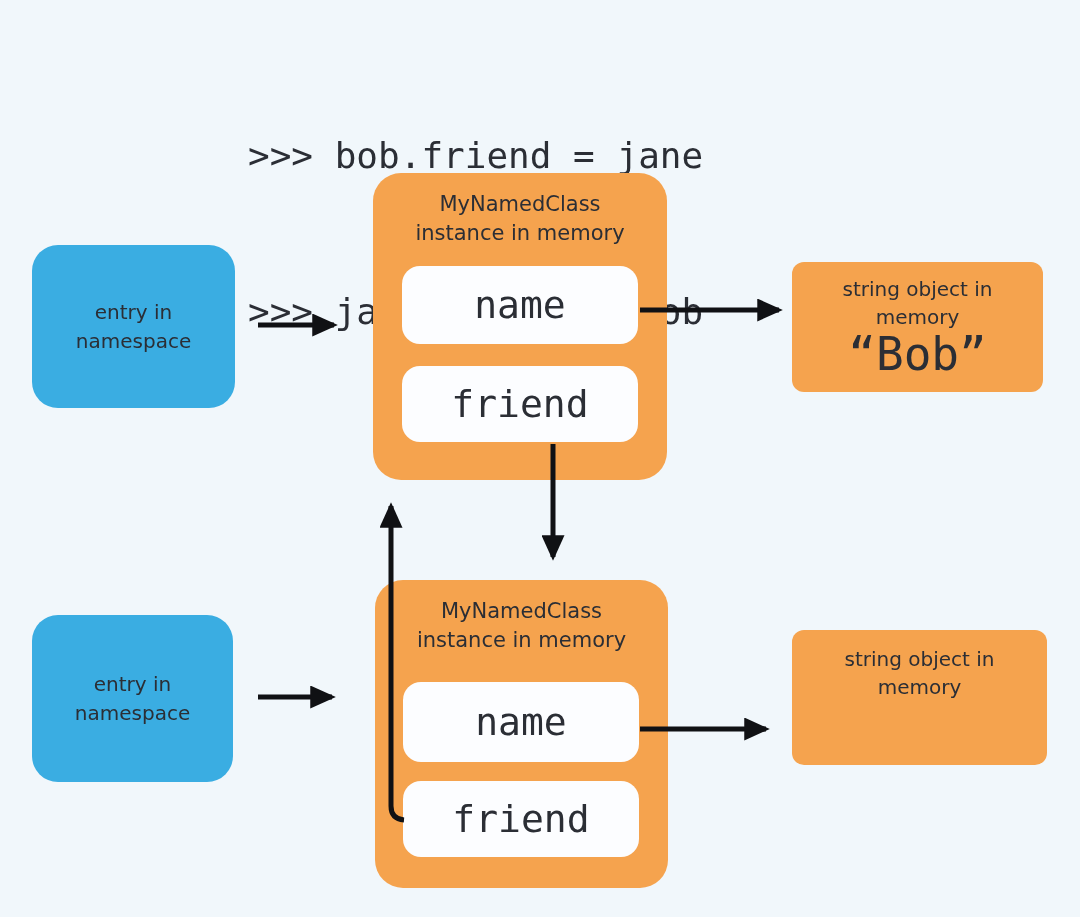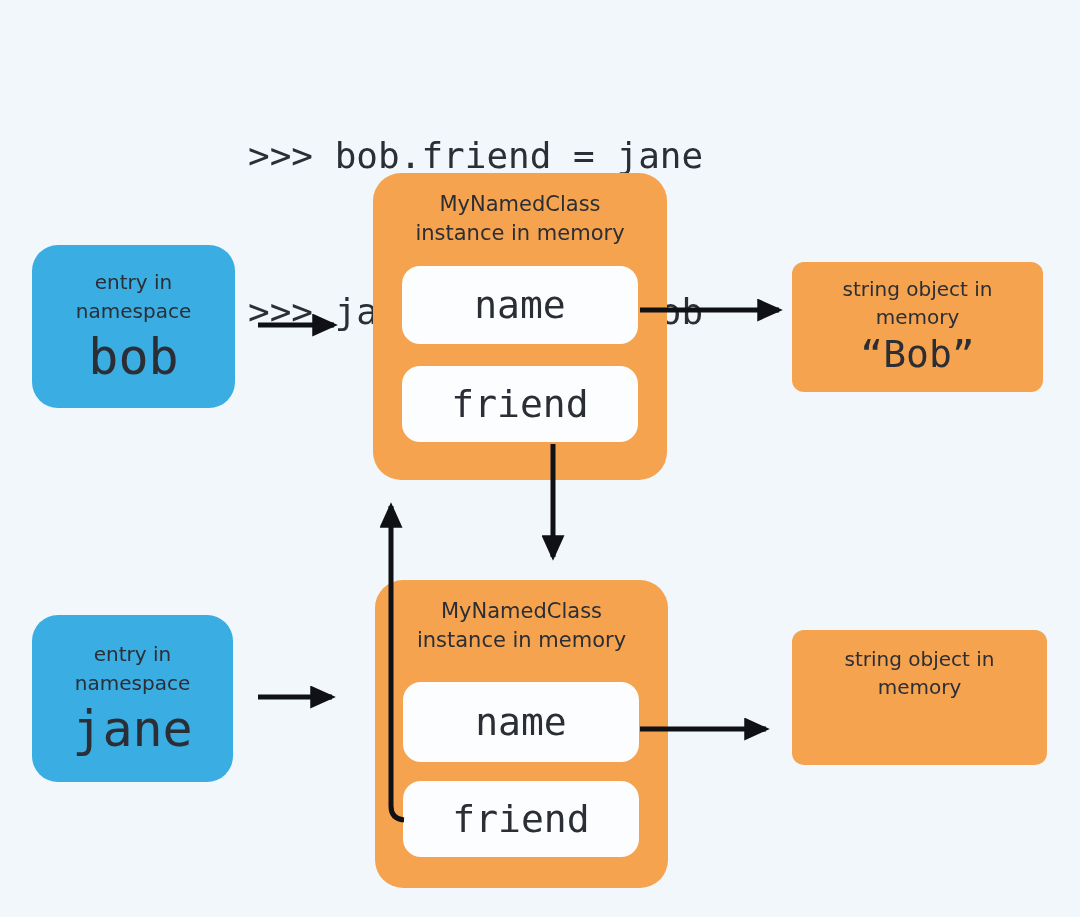--- a/index.html
+++ b/index.html
@@ -47,46 +47,44 @@
   #inst-bob .attr-friend{left:29px;top:193px;width:236px;height:76px;}
   #inst-jane{left:375px;top:580px;width:293px;height:308px;}
   #inst-jane .attr-name{left:28px;top:102px;width:236px;height:80px;}
   #inst-jane .attr-friend{left:28px;top:201px;width:236px;height:76px;}
 
   .str-box{
     position:absolute;background:var(--orange);border-radius:12px;color:var(--text);
     text-align:center;
   }
   .str-box .lbl{font-size:20px;line-height:28px;font-weight:500;}
-  .str-box .val{font-family:"DejaVu Sans Mono",monospace;font-size:38px;line-height:40px;margin-top:3px;}
+  .str-box .val{font-family:"DejaVu Sans Mono",monospace;font-size:46px;line-height:40px;margin-top:3px;}
   #str-bob{left:792px;top:262px;width:251px;height:130px;padding-top:13px;}
   #str-jane{left:792px;top:630px;width:255px;height:135px;padding-top:15px;}
 
   .arrows{position:absolute;left:0;top:0;z-index:5;pointer-events:none;}
 </style>
 </head>
 <body>
 
 <div class="canvas">
 
   <div class="code">
     <div>&gt;&gt;&gt; bob.friend = jane</div>
     <div>&gt;&gt;&gt; jane.friend = bob</div>
   </div>
 
   <div class="ns-box" id="ns-bob">
     <div class="lbl">entry in</div>
     <div class="lbl">namespace</div>
-    <div class="big">bob</div>
   </div>
 
   <div class="ns-box" id="ns-jane">
     <div class="lbl">entry in</div>
     <div class="lbl">namespace</div>
-    <div class="big">jane</div>
   </div>
 
   <div class="inst-box" id="inst-bob">
     <div class="hdr">
       <div>MyNamedClass</div>
       <div>instance in memory</div>
     </div>
     <div class="attr-box attr-name">name</div>
     <div class="attr-box attr-friend">friend</div>
   </div>

